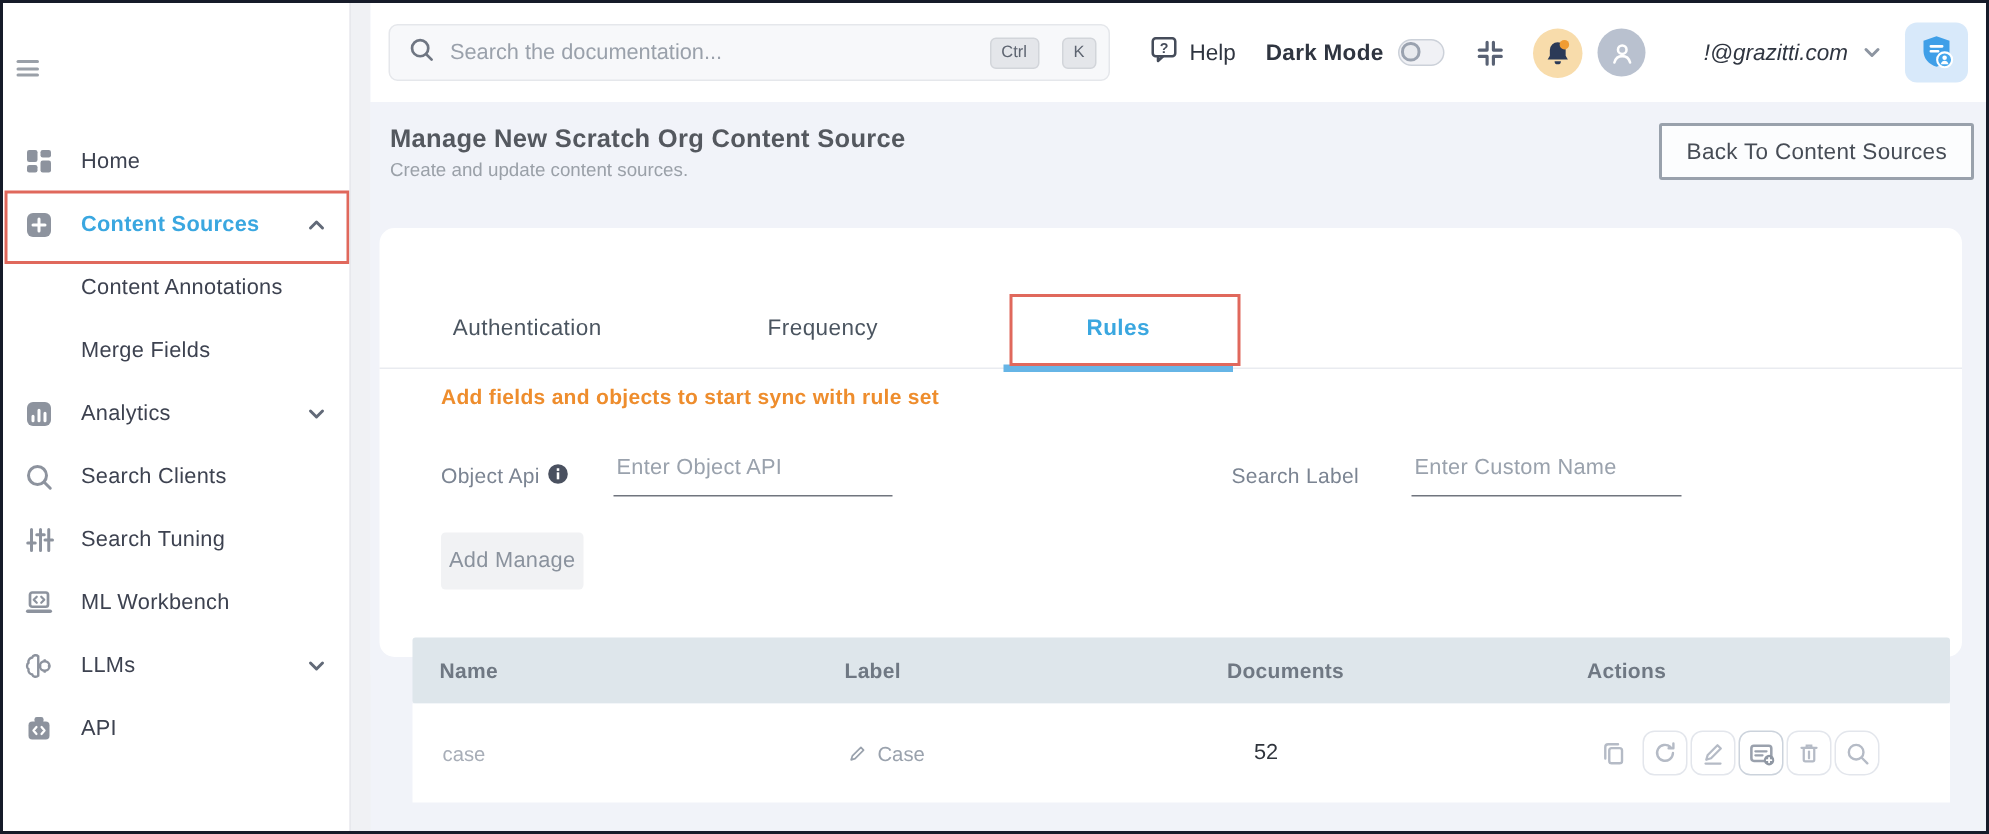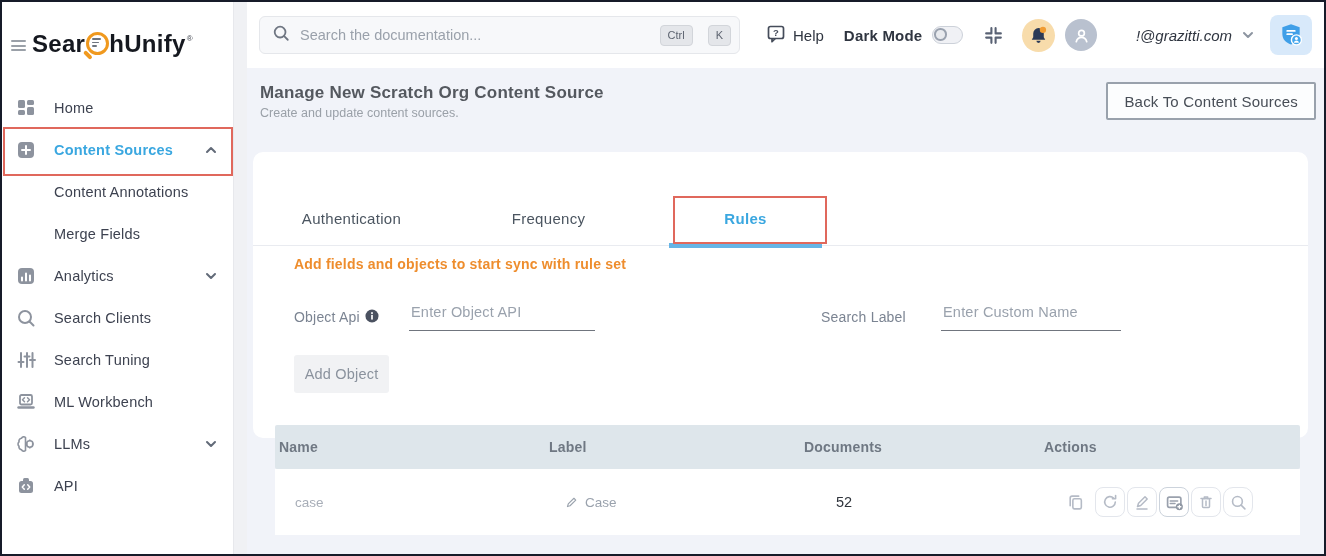--- a/index.html
+++ b/index.html
@@ -69,21 +69,21 @@
   .f-label-obj { left:41px; top:157px; }
   .f-label-search { left:568px; top:157px; }
   .u-input { position:absolute; border:none; border-bottom:1px solid #70757e; background:transparent; outline:none; font-size:14.5px; color:#3d4250; padding:0 2px 10px 2px; font-family:"Liberation Sans",sans-serif; }
   .u-input::placeholder { color:#9aa2ad; letter-spacing:.2px; }
   .inp-obj { left:156px; top:152px; width:186px; }
   .inp-search { left:688px; top:152px; width:180px; }
   .add-obj { position:absolute; left:41px; top:203px; width:95px; height:38px; background:#f1f2f4; border:none; border-radius:3px; font-size:14.5px; color:#8a929d; font-family:"Liberation Sans",sans-serif; letter-spacing:.2px; cursor:pointer; }
 
   .table { position:absolute; left:22px; right:8px; top:273px; }
   .t-head { height:44px; background:#dee6eb; display:grid; grid-template-columns:270px 255px 240px 1fr; align-items:center; border-radius:2px; }
-  .t-head > div { padding-left:4px; font-size:14px; font-weight:600; color:#6f7883; letter-spacing:.2px; }
+  .t-head > div { padding-left:18px; font-size:14px; font-weight:600; color:#6f7883; letter-spacing:.2px; }
   .t-row { height:66px; display:grid; grid-template-columns:270px 255px 240px 1fr; align-items:center; background:#fff; }
   .t-row > div { padding-left:20px; }
   .c-name { font-size:13.5px; color:#a8aeb8; }
   .c-label { font-size:13.5px; color:#9aa2ad; display:flex; align-items:center; gap:7px; }
   .c-docs { font-size:14.5px; color:#2f343c; font-weight:500; padding-left:36px !important; }
   .c-actions { display:flex; align-items:center; gap:2px; }
   .act-btn { width:30px; height:30px; background:#fff; border:1px solid #e3e6ec; border-radius:8px; display:flex; align-items:center; justify-content:center; cursor:pointer; padding:0; }
   .act-btn.plain { border:none; margin-right:3px; }
   .act-btn.strong { border-color:#ccd3dc; }
   .act-btn.round { border-radius:10px; }
@@ -93,31 +93,20 @@
 
 <div class="window">
 
   <aside class="sidebar">
     <div class="sidebar-top">
       <span class="hamburger">
           <i></i>
           <i></i>
           <i></i>
         </span>
-      <div class="logo">
-        <span>Sear</span>
-          <span class="logo-lens">
-            <b></b>
-            <b></b>
-            <b></b>
-            <span class="handle"></span>
-          </span>
-          <span>hUnify</span>
-          <sup>®</sup>
-      </div>
     </div>
 
     <nav class="nav">
       <div class="nav-item">
         <span class="nav-icon">
           <svg width="20" height="20" viewBox="0 0 20 20" fill="#8d939e">
               <rect x="2" y="2" width="7" height="8" rx="1.5"></rect>
               <rect x="11" y="2" width="7" height="5" rx="1.5"></rect>
               <rect x="2" y="12" width="7" height="5" rx="1.5"></rect>
               <rect x="11" y="9" width="7" height="8" rx="1.5"></rect>
@@ -330,21 +319,21 @@
             <rect x="6.6" y="3.4" width="1.8" height="1.9" fill="#fff"></rect>
           </svg>
       </div>
       <input class="u-input inp-obj" type="text" placeholder="Enter Object API" style="">
 
       <div class="f-label f-label-search">
         <span>Search Label</span>
       </div>
       <input class="u-input inp-search" type="text" placeholder="Enter Custom Name" style="">
 
-      <button class="add-obj">Add Object</button>
+      <button class="add-obj">Add Manage</button>
 
       <div class="table">
         <div class="t-head">
           <div>Name</div>
           <div>Label</div>
           <div>Documents</div>
           <div>Actions</div>
         </div>
         <div class="t-row">
           <div class="c-name">case</div>

